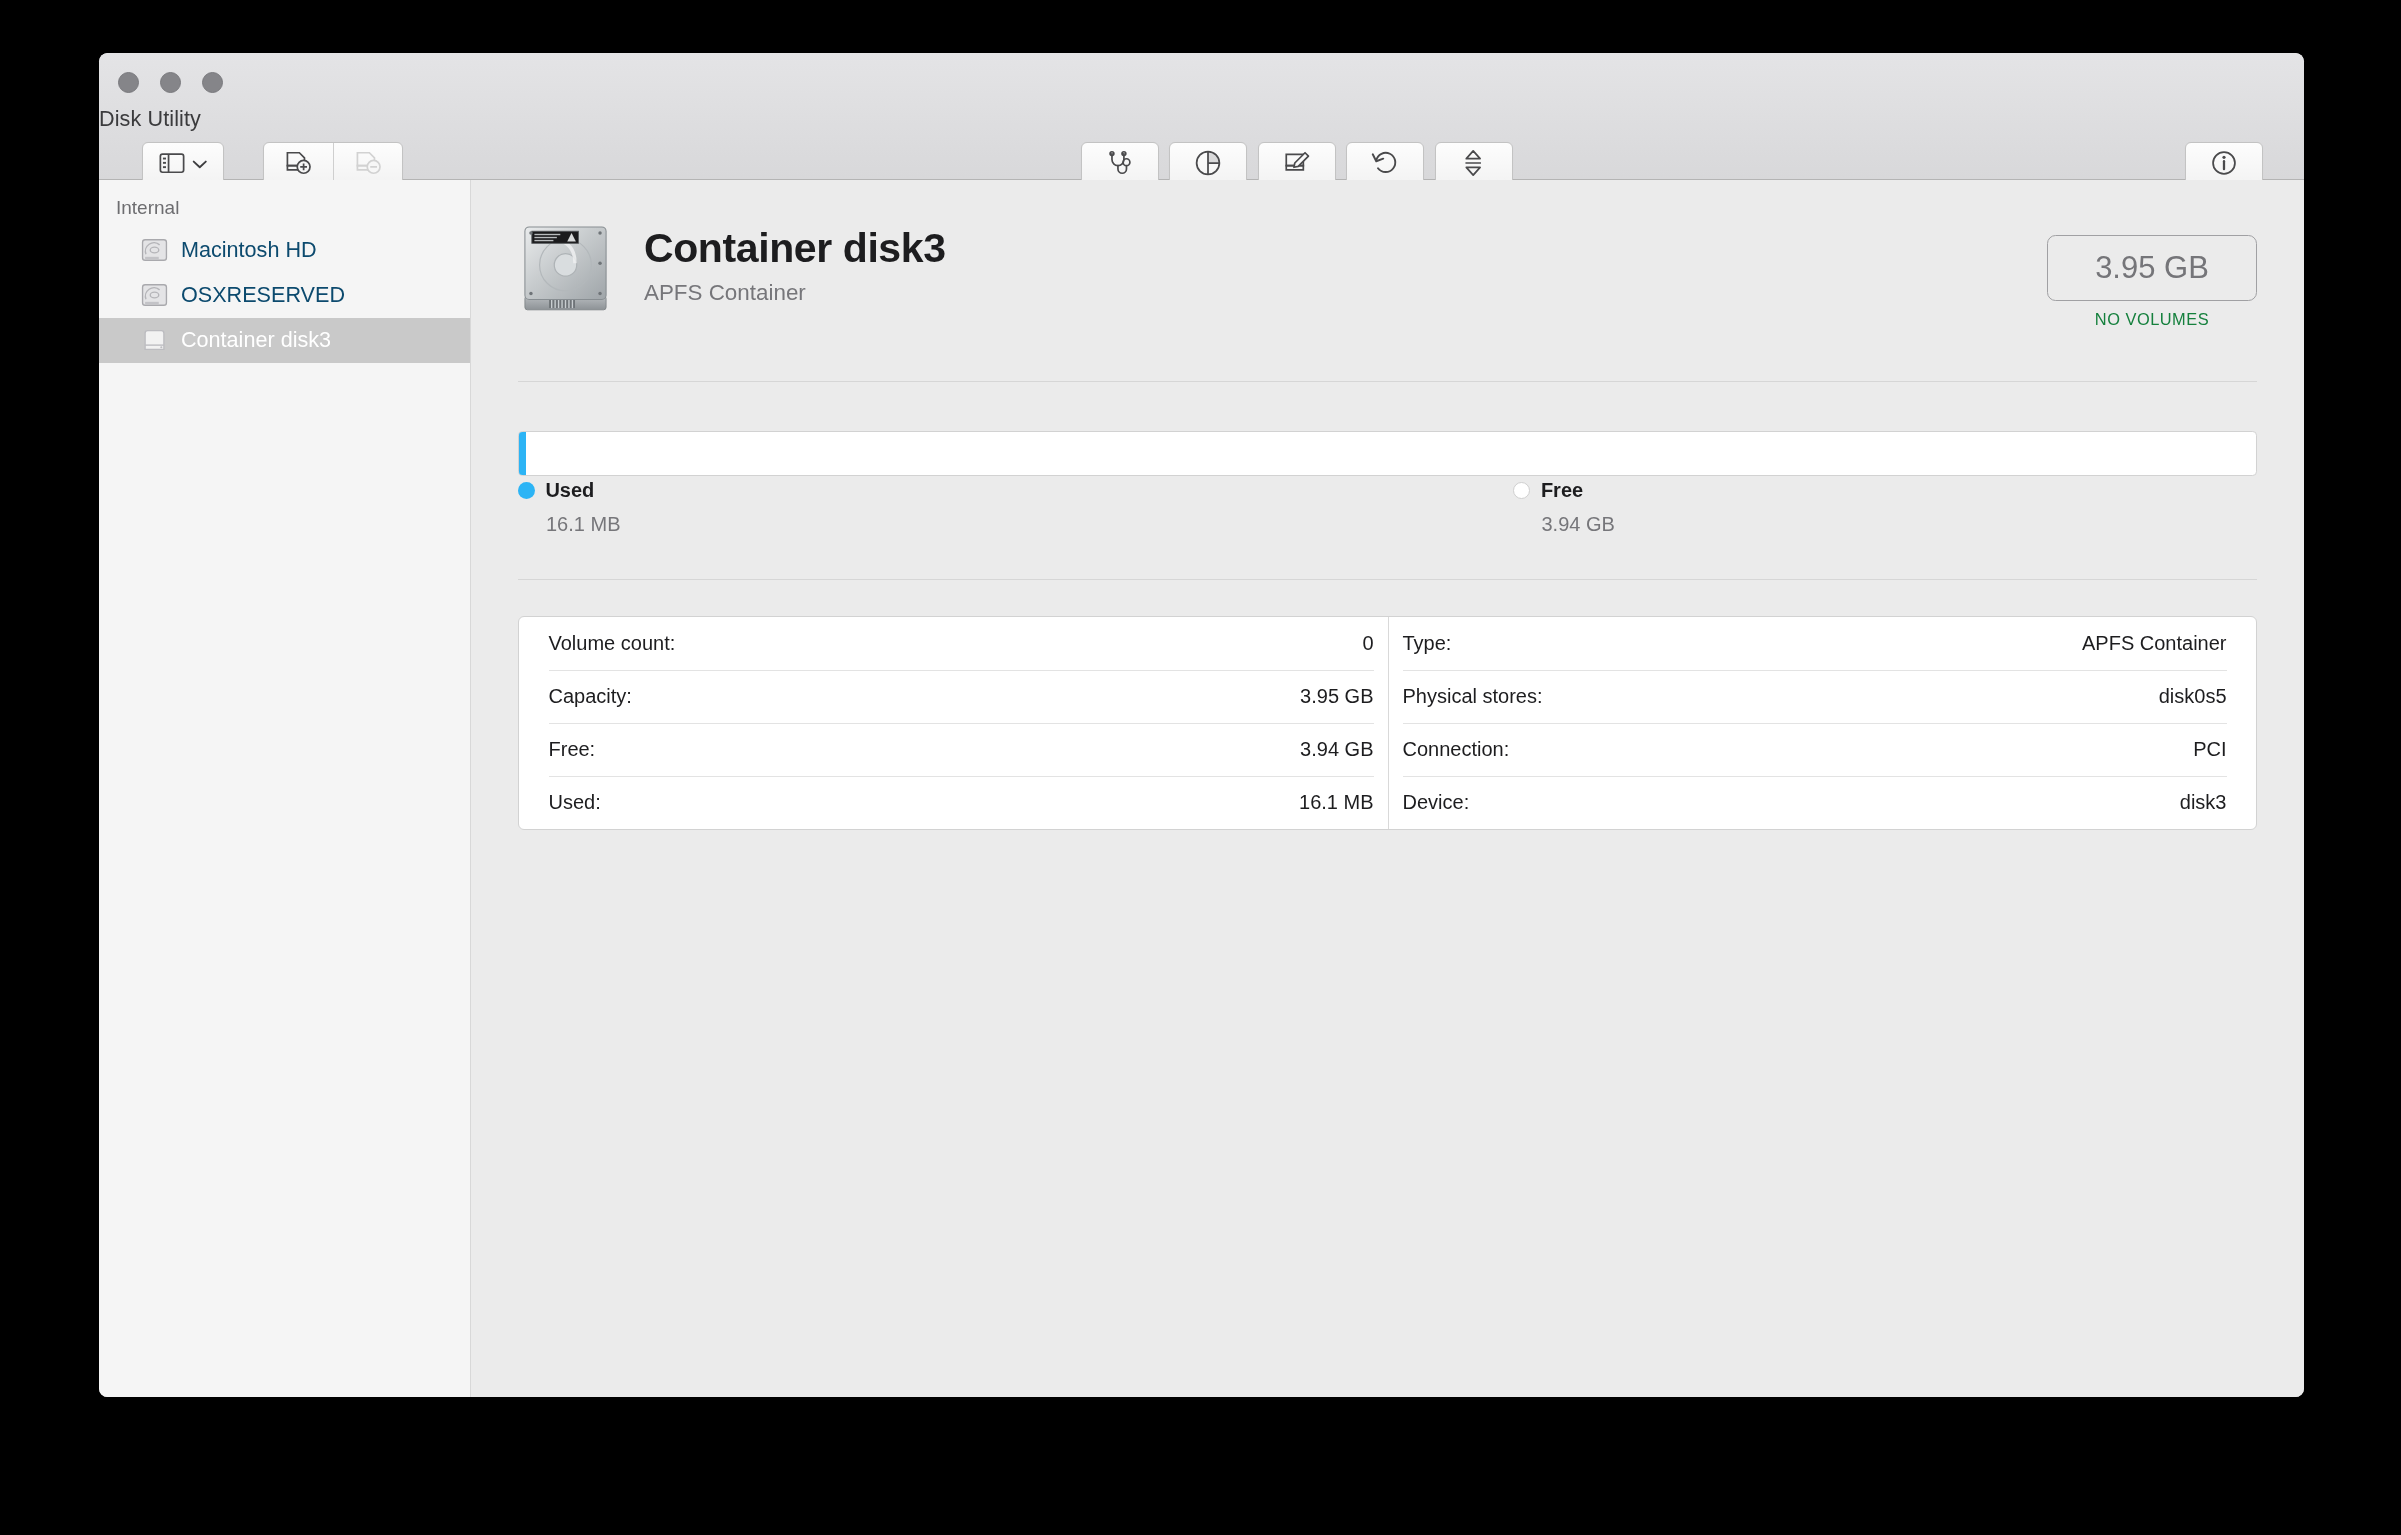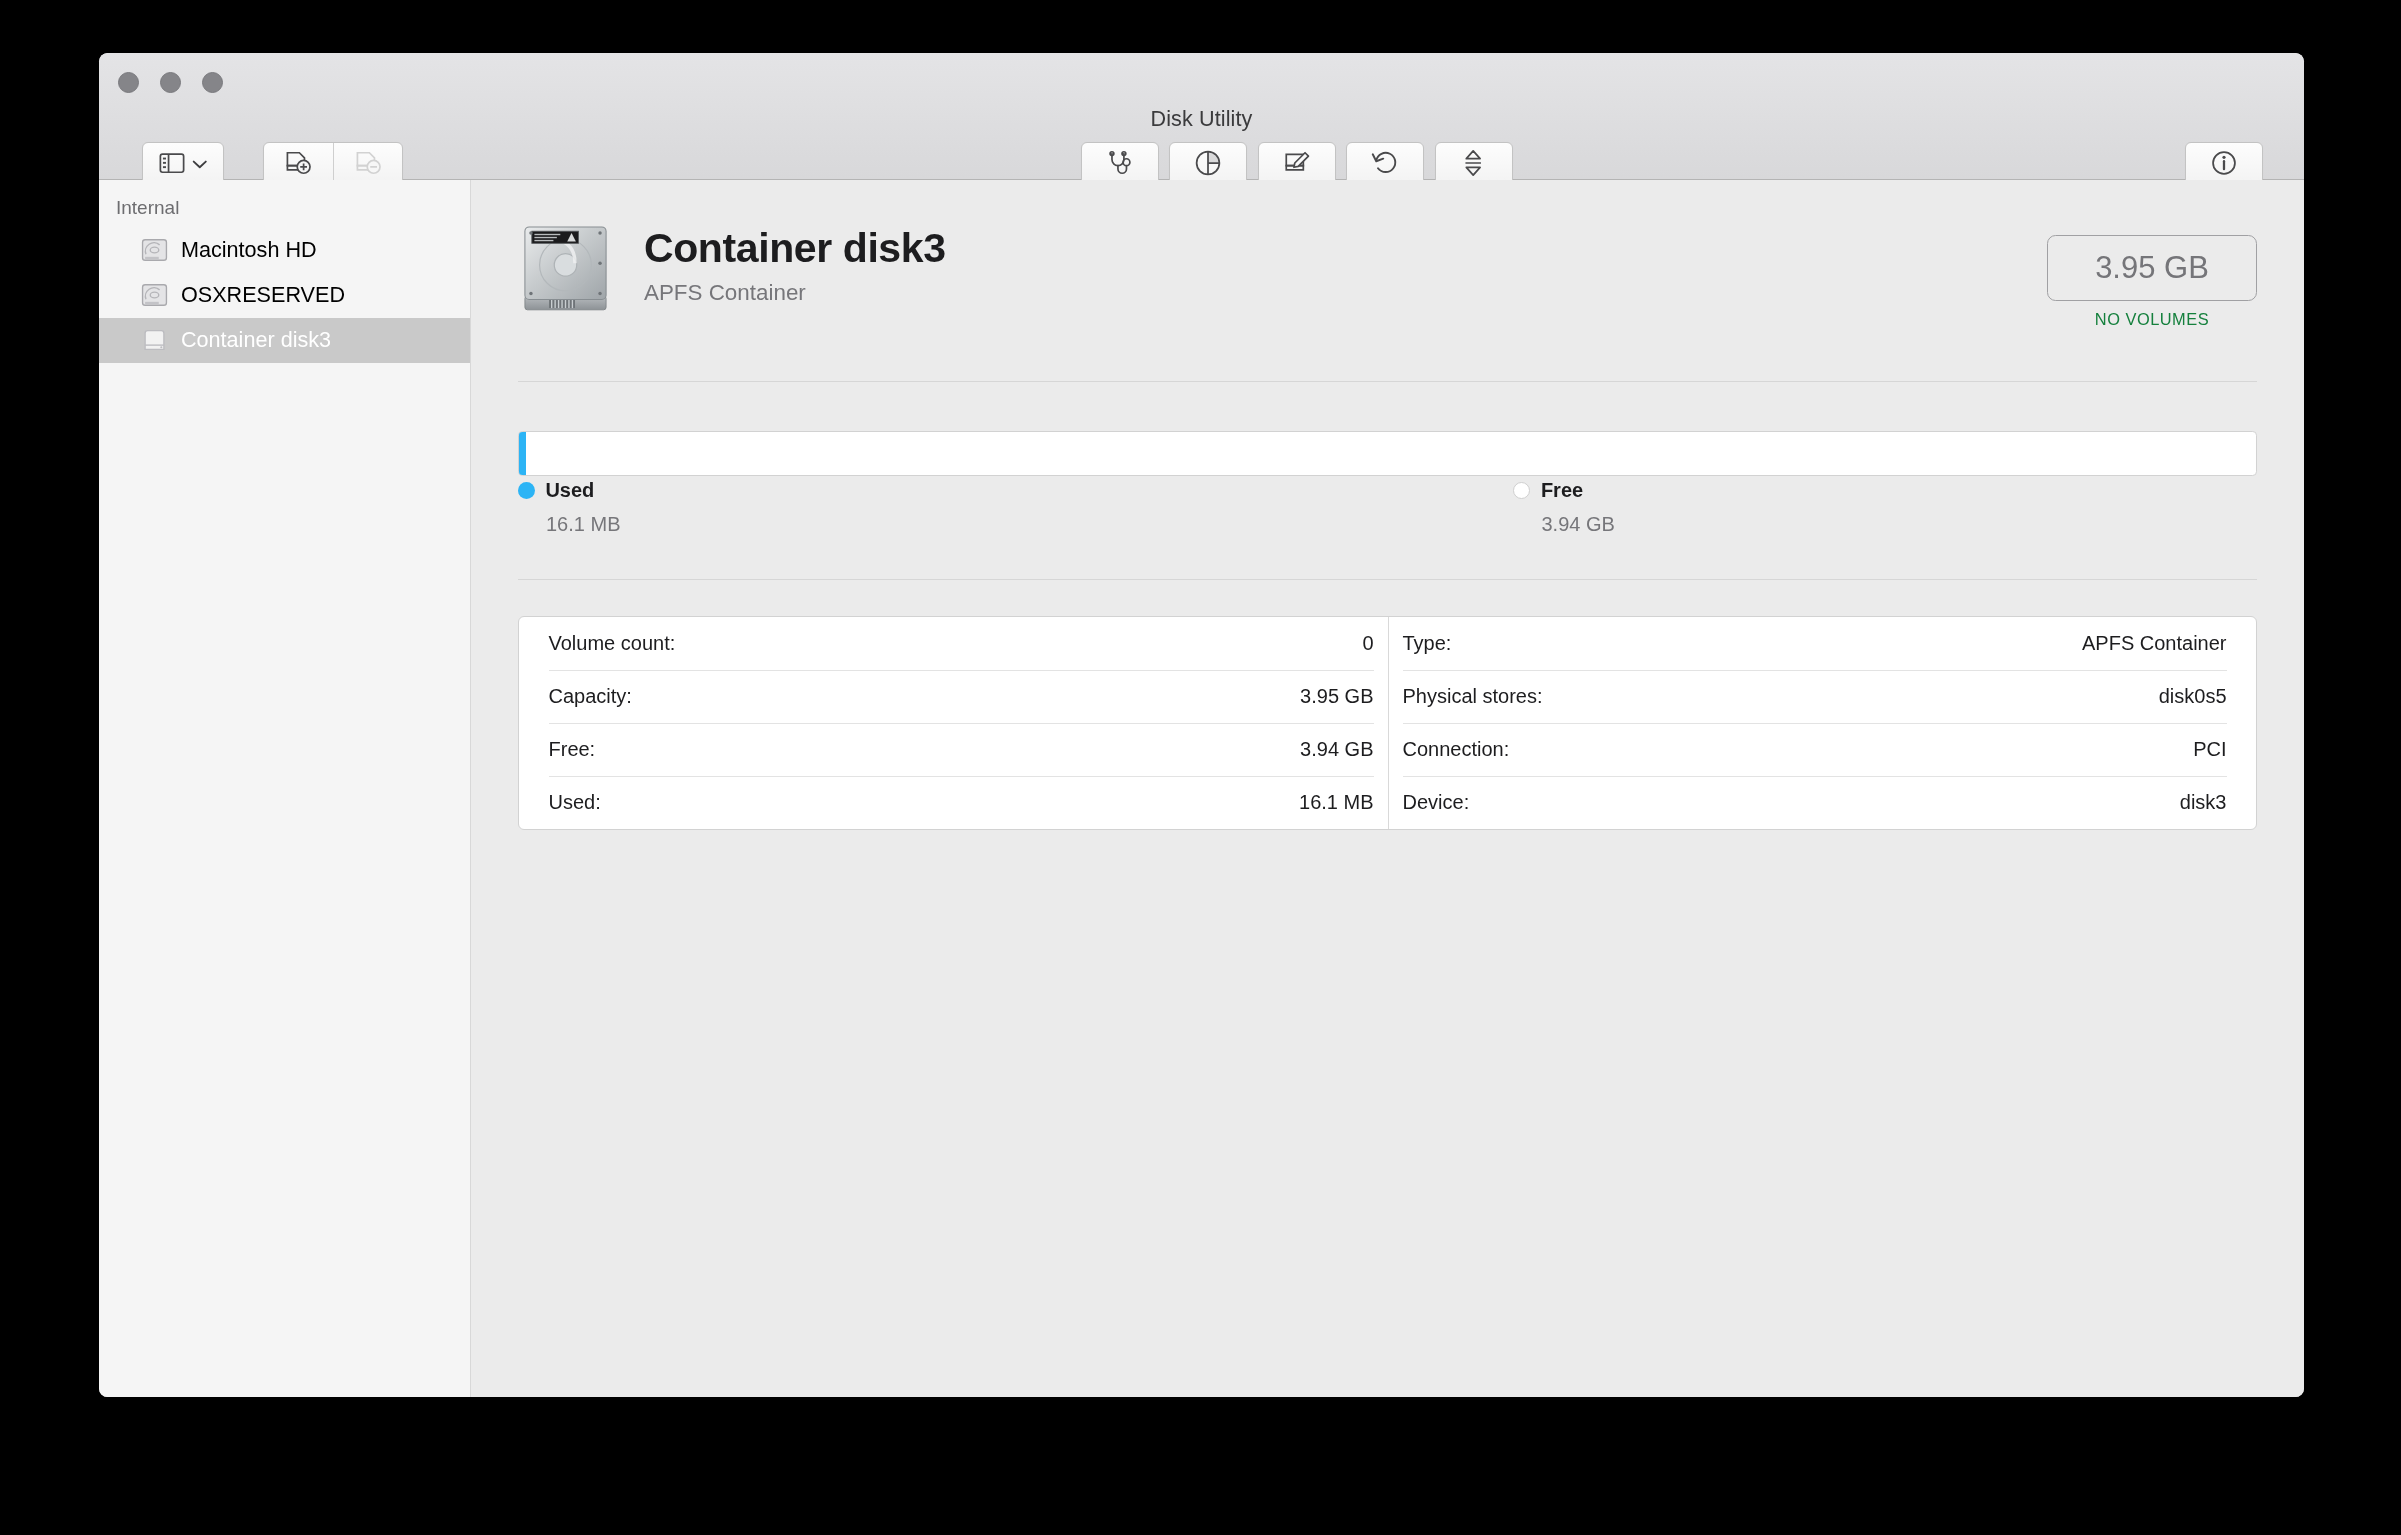--- a/index.html
+++ b/index.html
@@ -32,21 +32,21 @@
     position: absolute; left: 19px; top: 19px;
     display: flex; gap: 21px;
   }
   .light {
     width: 21px; height: 21px; border-radius: 50%;
     background: #858589;
     border: 0.9px solid #7a7a7e;
   }
   .win-title {
     position: absolute; left: 0; top: 53px; width: 100%;
-    text-align: center;
+    text-align: left;
     font-size: 21.6px; color: #3b3b3d; letter-spacing: 0.1px;
   }
 
   
   .tb-group { position: absolute; top: 89px; text-align: center; }
   .tb-label {
     font-size: 19px; color: #3b3b3d; margin-top: 7px;
     white-space: nowrap;
   }
   .tb-btn {
@@ -99,21 +99,21 @@
     border-right: 0.9px solid #d8d8d8;
     padding-top: 12px;
   }
   .sb-header {
     font-size: 19px; color: #6d6d70;
     padding: 5.2px 0 8.6px 17px;
   }
   .sb-item {
     display: flex; align-items: center;
     height: 45px; padding-left: 41px; gap: 12px;
-    font-size: 21.6px; color: #000000;
+    font-size: 21.6px; color: #0c4a6e;
   }
   .sb-item.selected { background: #c9c9c9; color: #ffffff; }
   .sb-icon { width: 29px; height: 26px; flex: 0 0 29px; }
 
   
   .main {
     flex: 1; height: 100%;
     background: #ebebeb;
     padding: 0 47px;
     position: relative;

